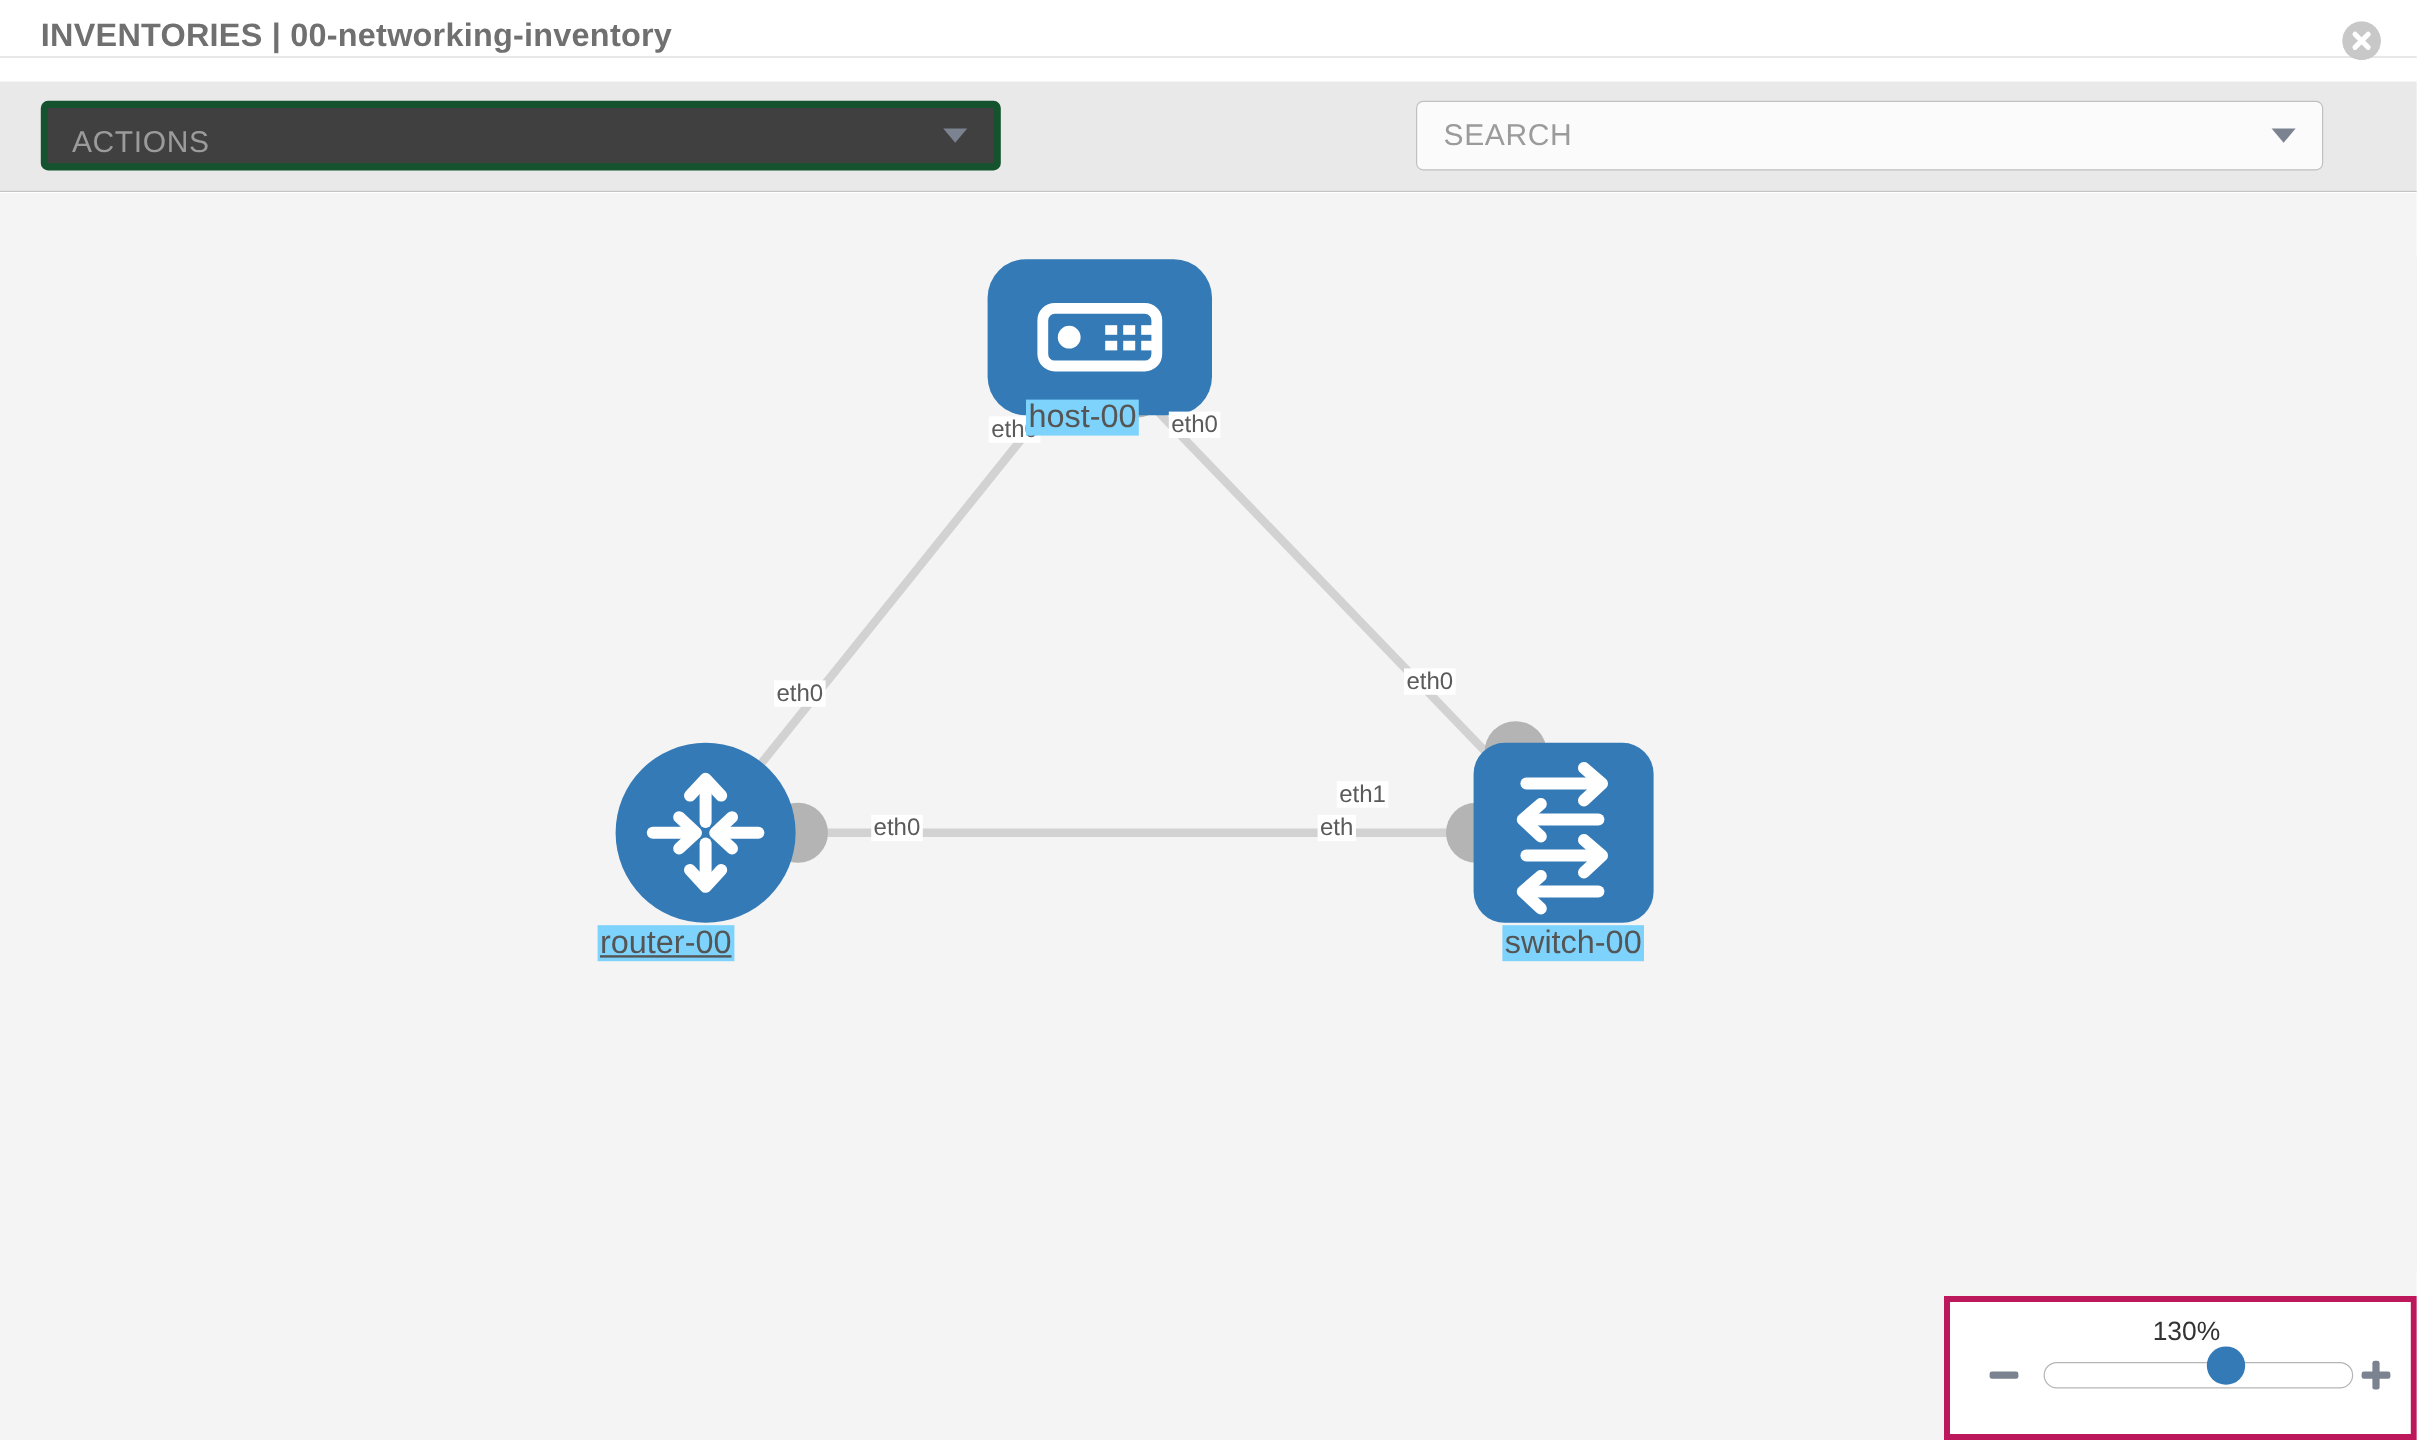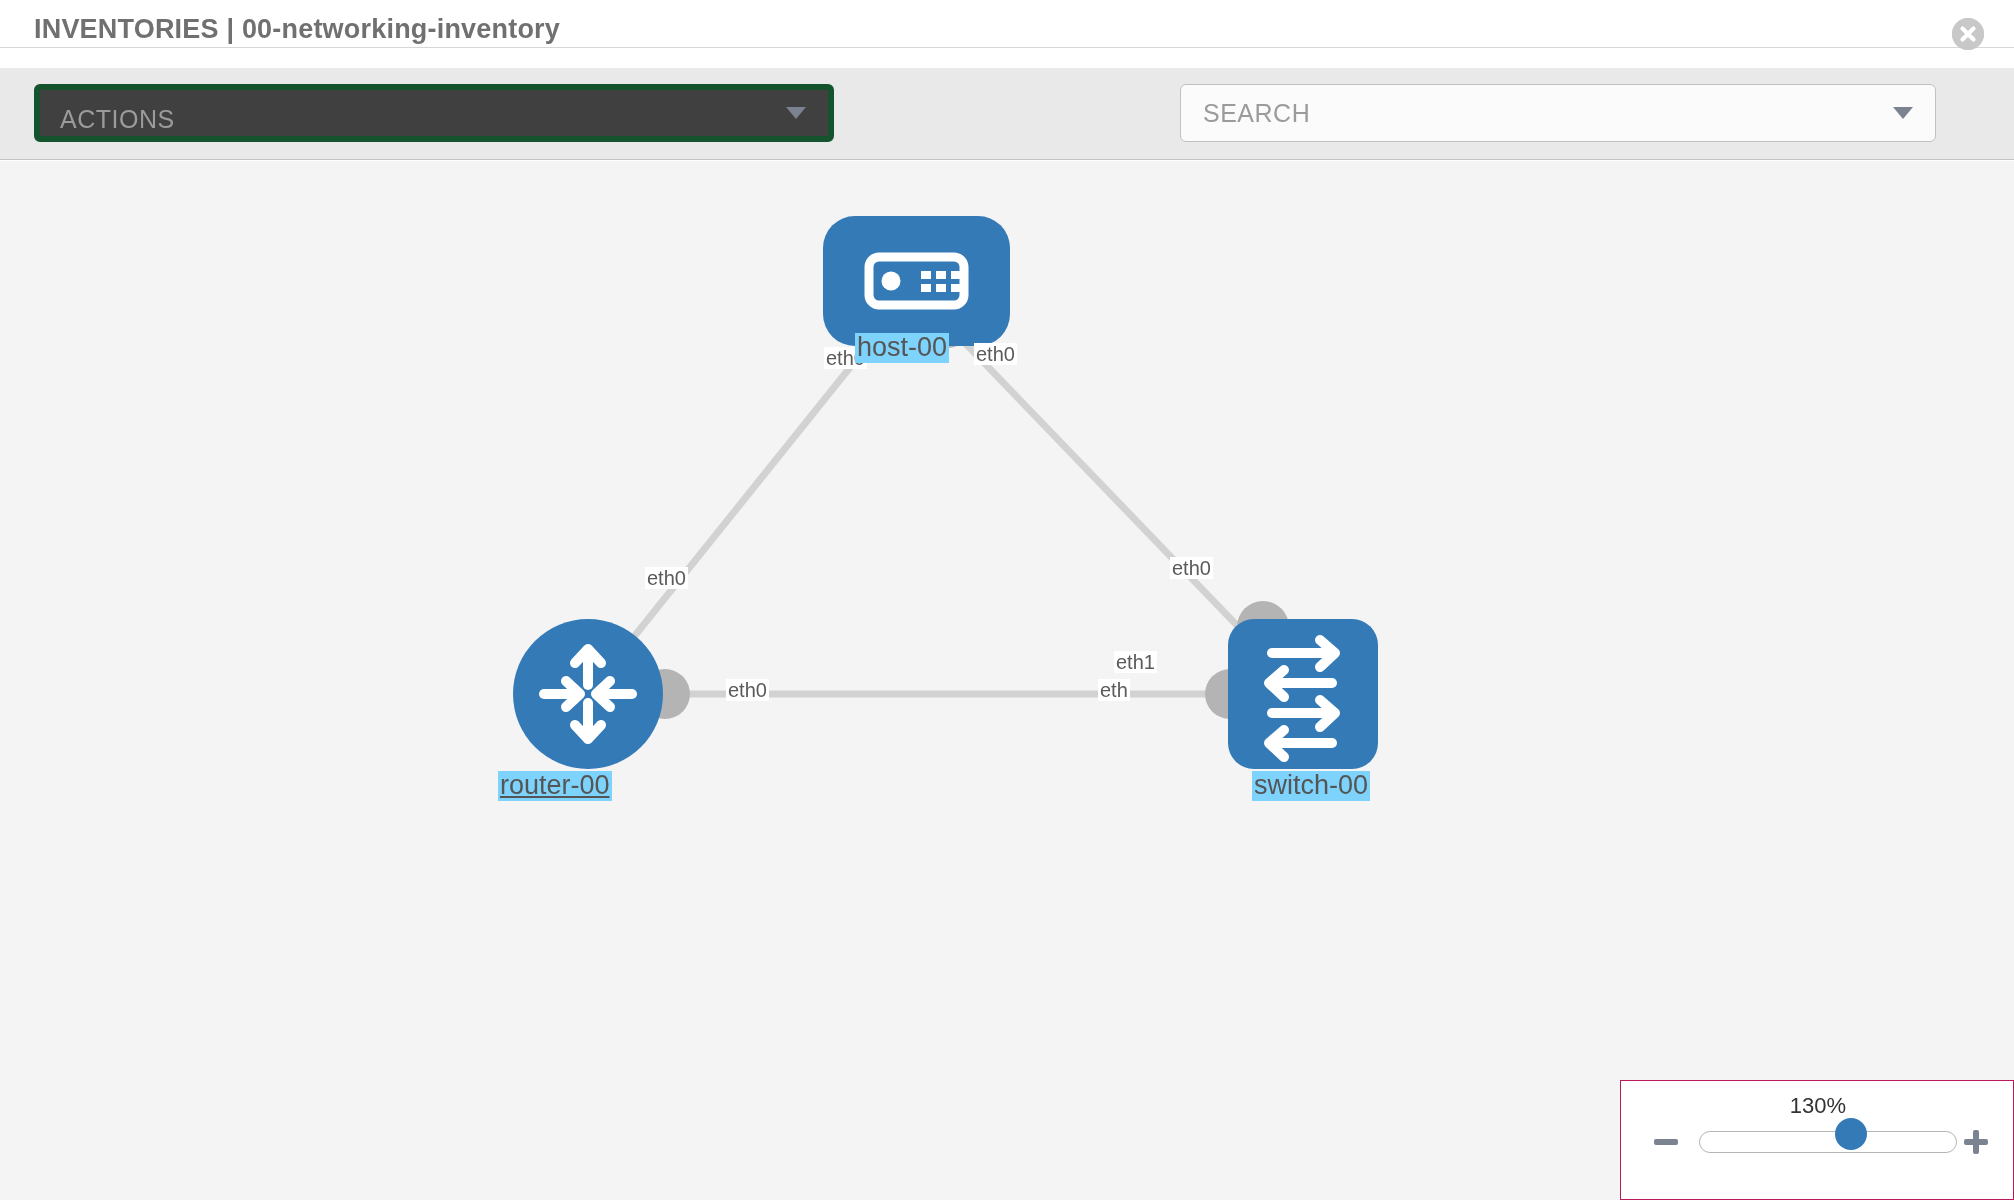--- a/index.html
+++ b/index.html
@@ -139,21 +139,21 @@
     padding: 0 2px;
     line-height: 1.1;
   }
 
   
   .zoom-panel {
     position: absolute;
     left: 1620px; top: 1080px;
     width: 394px; height: 120px;
     background: #ffffff;
-    border: 1px solid #be185d;
+    border: 5px solid #be185d;
   }
   .zoom-value {
     position: absolute;
     top: 12px; left: 0; width: 394px;
     text-align: center;
     font-size: 22px;
     color: #333;
   }
   .zoom-minus, .zoom-plus {
     position: absolute;

